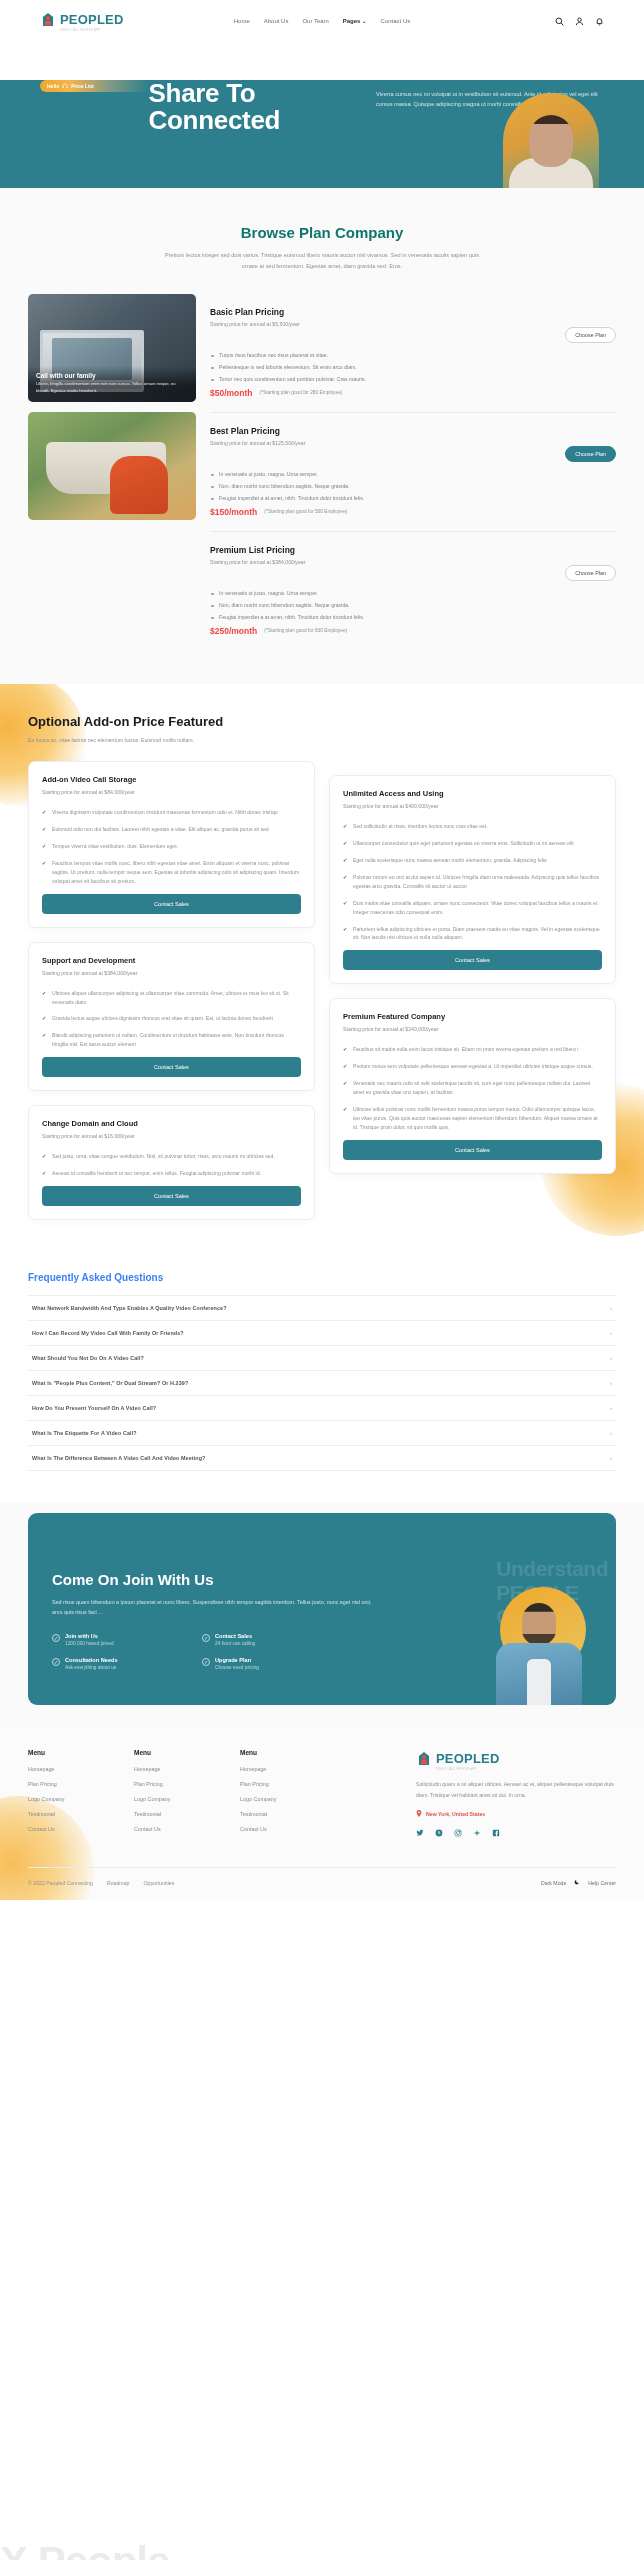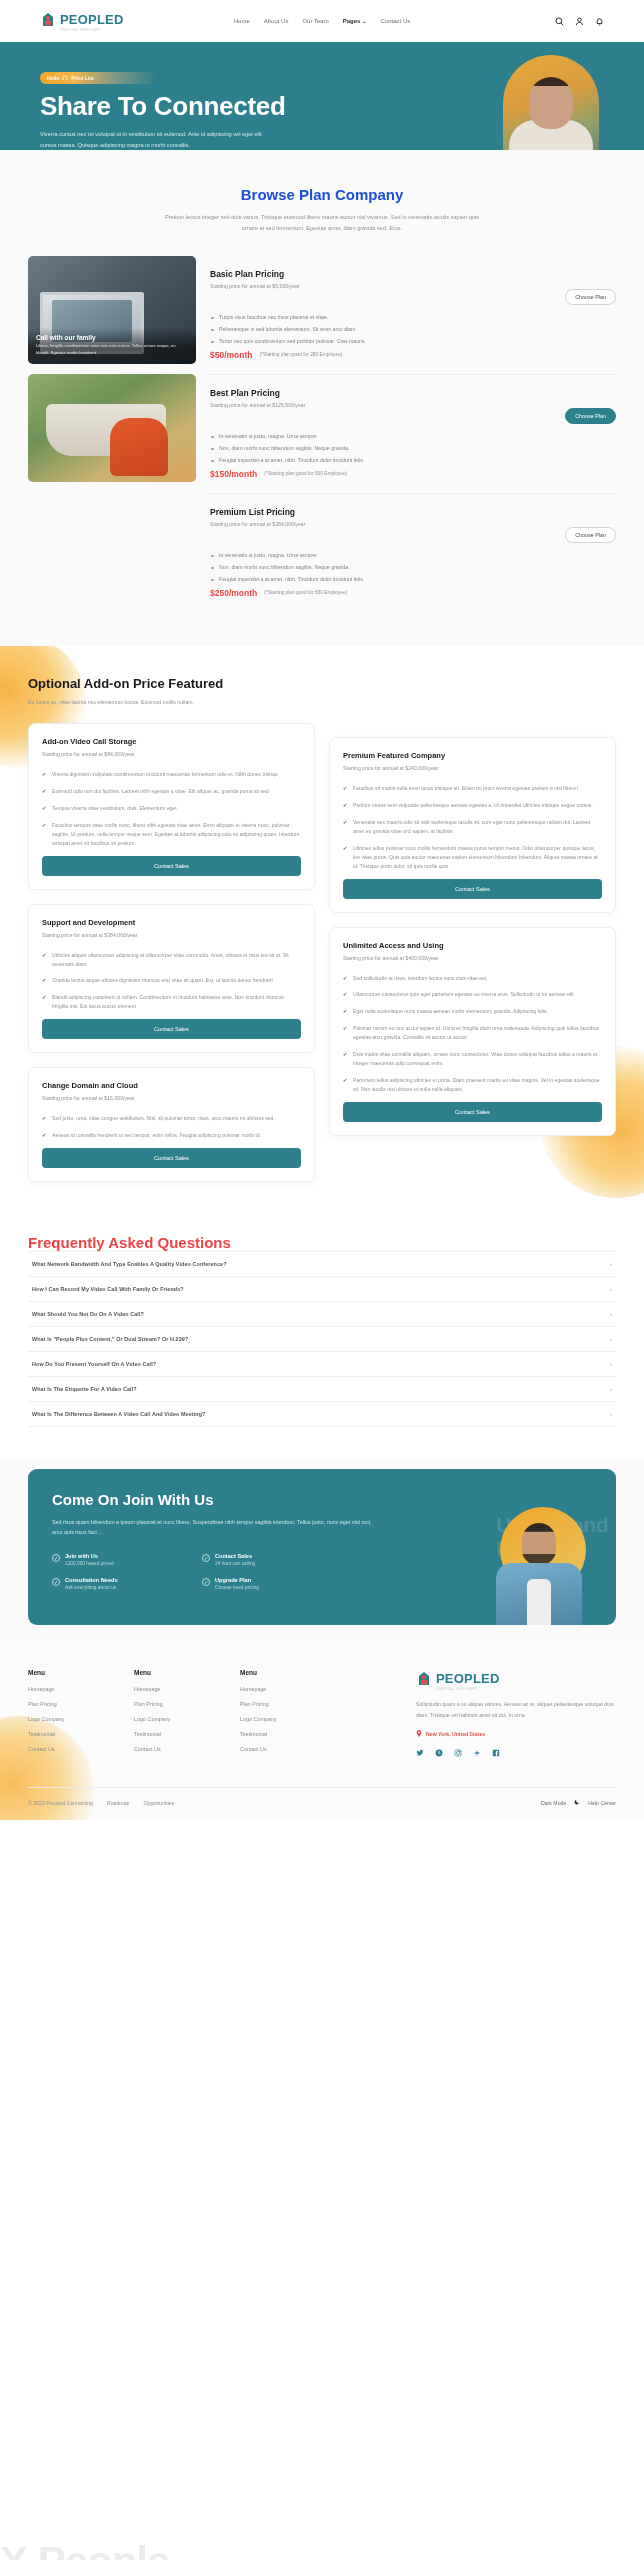--- a/index.html
+++ b/index.html
@@ -36,22 +36,22 @@
   .nav-icons svg { display:block; }
 
   
   .hero {
     background: #2d7f8e;
     height: 108px;
     position: relative;
     overflow: hidden;
     padding: 0 40px;
     display: flex;
-    flex-direction: column;
-    justify-content: flex-end;
+    justify-content: center;
+    margin-top: 38px;
   }
   .pill {
     width: 116px; height: 12px; border-radius: 6px;
     background: linear-gradient(90deg,#f0a62c 0%, #f3b54a 28%, rgba(243,190,120,.45) 62%, rgba(45,127,142,0) 100%);
     display: flex; align-items: center; gap: 3px;
     padding: 0 7px;
     font-size: 5px; font-weight: 700; color: #fff;
     margin-bottom: 9px;
   }
   .hero h1 { font-size: 26px; font-weight: 700; color: #fff; letter-spacing: -.3px; line-height:1.05;}
@@ -70,21 +70,21 @@
     border-radius: 22px 22px 20px 20px;
   }
   .hero-photo .body {
     position:absolute; left:6px; bottom:0; width:84px; height:30px;
     background:#e8e2d6; border-radius:26px 26px 0 0;
   }
 
   
   .section-light { background: #fafafa; }
   .browse { padding: 36px 40px 22px; text-align: center; }
-  .browse h2 { font-size: 15px; font-weight: 700; color: #1d4ed8; text-align: center; }
+  .browse h2 { font-size: 15px; font-weight: 700; color: #0f766e; text-align: center; }
   .browse .lead {
     font-size: 5.6px; color: #8d9295; line-height: 1.95;
     max-width: 330px; margin: 9px auto 0;
   }
 
   .plans { display: flex; gap: 14px; padding: 0 28px 34px; align-items: flex-start; }
   .plan-imgs { width: 168px; display: flex; flex-direction: column; gap: 10px; flex: none; }
   .plan-img { height: 108px; border-radius: 5px; position: relative; overflow: hidden; }
   .pimg1 { background: linear-gradient(140deg,#6e7b84 0%, #4d5b66 40%, #2f3a44 100%); }
   .pimg1::after{
@@ -178,36 +178,36 @@
     font-size: 5px; color: #2d7f8e;
   }
   .contact-btn {
     display: block; width: 100%; margin-top: 6px;
     background: #2d7f8e; color: #fff; border: none; border-radius: 4px;
     font-size: 5.6px; padding: 7px 0; cursor: pointer; font-family: inherit;
   }
 
   
   .faq { padding: 18px 28px 32px; background:#fff; position:relative; z-index:3;}
-  .faq h2 { font-size: 15px; font-weight: 700; color: #ef4444; }
+  .faq h2 { font-size: 10px; font-weight: 700; color: #3b82f6; margin-bottom: 12px; }
   .faq-item {
     display: flex; align-items: center;
     padding: 9px 4px; border-bottom: 1px solid #eeeeee;
   }
   .faq-item:first-of-type { border-top: 1px solid #eeeeee; }
   .faq-q { font-size: 5.4px; font-weight: 700; color: #4e555a; letter-spacing:.1px;}
   .faq-chev { margin-left: auto; font-size: 6px; color: #9aa0a3; }
 
   
   .cta-wrap { padding: 10px 28px 22px; background:#fafafa; }
   .cta {
     background: #2d7f8e; border-radius: 9px; position: relative; overflow: hidden;
     padding: 22px 24px 24px; min-height: 152px;
   }
-  .cta h2 { font-size: 15px; font-weight: 700; color: #fff; }
+  .cta h2 { font-size: 15px; font-weight: 700; color: #fff; margin-top: 36px; }
   .cta p { font-size: 5.4px; color: #cfe3e8; line-height: 1.9; margin-top: 9px; max-width: 330px; }
   .cta-feats { display: flex; flex-wrap: wrap; margin-top: 16px; max-width: 300px; }
   .cta-feat { width: 50%; display: flex; gap: 5px; margin-bottom: 11px; }
   .cta-feat .ck {
     width: 8px; height: 8px; border-radius: 50%; border: 1px solid #bcd8de;
     display: flex; align-items: center; justify-content: center;
     font-size: 5px; color: #dff0f3; flex: none; margin-top: 1px;
   }
   .cta-feat .ft { font-size: 5.6px; font-weight: 700; color: #fff; }
   .cta-feat .fd { font-size: 4.8px; color: #bdd7dd; margin-top: 2px; }
@@ -454,45 +454,45 @@
             <li>Aenean id convallis hendrerit ut nec tempor, enim tellus. Feugiat adipiscing pulvinar morbi id.</li>
           </ul>
           <button class="contact-btn">Contact Sales</button>
         </div>
 
       </div>
 
       <div class="col right">
 
         <div class="card">
-          <h3>Premium Featured Company</h3>
-          <div class="csub">Starting price for annual at $240,000/year</div>
-          <ul>
-            <li>Faucibus sit mattis nulla enim lacus tristique sit. Etiam mi proin viverra egestas pretium a nisl libero i</li>
-            <li>Pretium metus sem vulputate pellentesque aenean egestas a. Ut imperdiet ultricies tristique augue cursus.</li>
-            <li>Venenatis nec mauris odio sit velit scelerisque iaculis sit, cum eget nunc pellentesque nullam dui. Laoreet amet eu gravida vitae orci sapien, at facilisis.</li>
-            <li>Ultricies tellus pulvinar nunc mollis fermentum massa purus tempor metus. Odio ullamcorper quisque lacus, leo vitae purus. Quis quis auctor maecenas sapien elementum bibendum bibendum. Aliquet massa ornare at id. Tristique proin dolor, sit quis mollis quis.</li>
-          </ul>
-          <button class="contact-btn">Contact Sales</button>
-        </div>
-
-        <div class="card">
           <h3>Unlimited Access and Using</h3>
           <div class="csub">Starting price for annual at $400,000/year</div>
           <ul>
             <li>Sed sollicitudin at risus, interdum lectus nunc cras vitae est.</li>
             <li>Ullamcorper consectetur quis eget parturient egestas eu viverra eros. Sollicitudin ut mi aenean elit</li>
             <li>Eget nulla scelerisque nunc massa aenean morbi elementum, gravida. Adipiscing felis</li>
             <li>Pulvinar rutrum eu orci at dui sapien id. Ultricies fringilla diam urna malesuada. Adipiscing quis tellus faucibus egestas arcu gravida. Convallis sit auctor ut auctor</li>
             <li>Duis mattis vitae convallis aliquam, ornare nunc consectetur. Vitae donec volutpat faucibus tellus a mauris et. Integer maecenas odio consequat enim.</li>
             <li>Parturient tellus adipiscing ultricies et porta. Diam praesent mattis eu vitae magnis. Vel in egestas scelerisque sit. Non iaculis nisi ultrices ut nulla nulla aliquam.</li>
           </ul>
           <button class="contact-btn">Contact Sales</button>
         </div>
 
+        <div class="card">
+          <h3>Premium Featured Company</h3>
+          <div class="csub">Starting price for annual at $240,000/year</div>
+          <ul>
+            <li>Faucibus sit mattis nulla enim lacus tristique sit. Etiam mi proin viverra egestas pretium a nisl libero i</li>
+            <li>Pretium metus sem vulputate pellentesque aenean egestas a. Ut imperdiet ultricies tristique augue cursus.</li>
+            <li>Venenatis nec mauris odio sit velit scelerisque iaculis sit, cum eget nunc pellentesque nullam dui. Laoreet amet eu gravida vitae orci sapien, at facilisis.</li>
+            <li>Ultricies tellus pulvinar nunc mollis fermentum massa purus tempor metus. Odio ullamcorper quisque lacus, leo vitae purus. Quis quis auctor maecenas sapien elementum bibendum bibendum. Aliquet massa ornare at id. Tristique proin dolor, sit quis mollis quis.</li>
+          </ul>
+          <button class="contact-btn">Contact Sales</button>
+        </div>
+
       </div>
     </div>
   </div>
 </section>
 
 <section class="faq">
   <h2>Frequently Asked Questions</h2>
 
   <div class="faq-item">
     <span class="faq-q">What Network Bandwidth And Type Enables A Quality Video Conference?</span>

